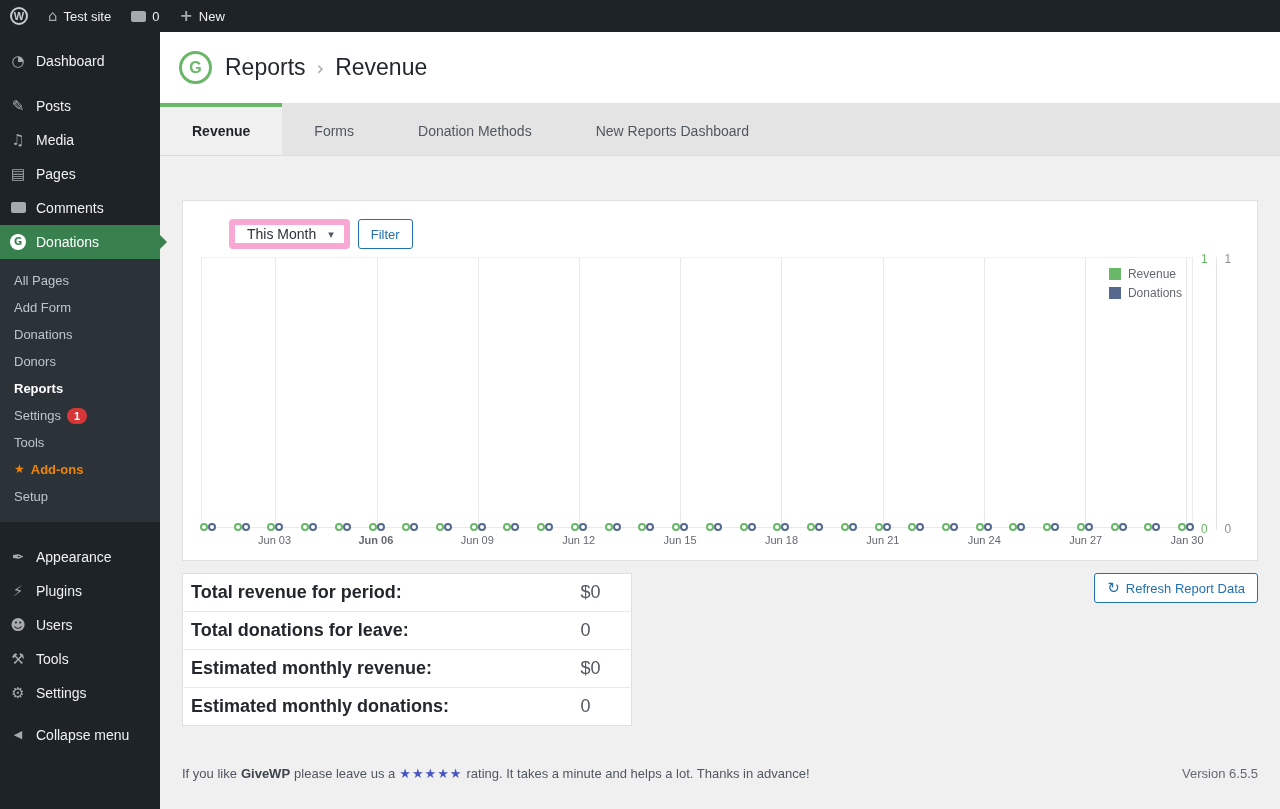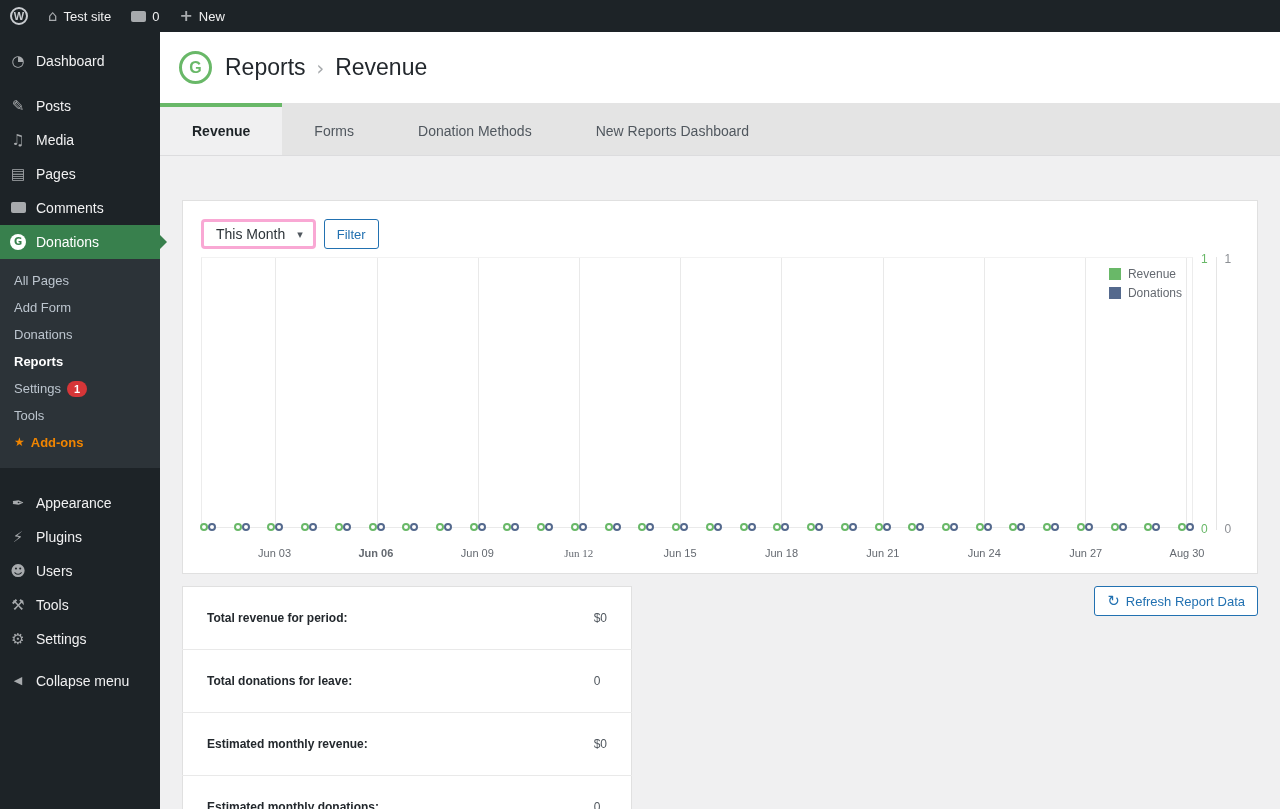--- a/index.html
+++ b/index.html
@@ -63,46 +63,46 @@
   .breadcrumb { font-size:23px; font-weight:400; color:#23282d; display:flex; align-items:center; gap:11px; }
   .breadcrumb .sep { color:#a7aaad; font-size:19px; font-family:"DejaVu Sans",sans-serif; }
   .tabs { background:#e4e4e4; border-bottom:1px solid #dcdcde; display:flex; height:53px; }
   .tab { display:flex; align-items:center; padding:0 32px; font-size:14px; color:#50575e; cursor:pointer; border-top:4px solid transparent; }
   .tab.active { background:#f0f0f1; border-top-color:#69b868; color:#1d2327; font-weight:600; }
   .content { padding:44px 22px 0; }
 
   
   .card { background:#fff; border:1px solid #e0e0e0; padding:18px 18px 10px; }
   .filter-row { display:flex; gap:8px; align-items:center; }
-  .select { height:30px; border:3px solid #f9a8d4; border-radius:4px; background:#fff; display:flex; align-items:center;
-    padding:0 10px 0 12px; font-size:14px; color:#2c3338; cursor:pointer; min-width:110px; justify-content:space-between; gap:12px; }
+  .select { height:30px; border:6px solid #f9a8d4; border-radius:4px; background:#fff; display:flex; align-items:center;
+    padding:0 10px 0 12px; font-size:14px; color:#2c3338; cursor:pointer; min-width:110px; justify-content:space-between; gap:12px;margin-left:28px; }
   .chev { color:#50575e; font-size:11px; font-family:"DejaVu Sans",sans-serif; }
   .filter-btn { height:30px; padding:0 12px; background:#fff; border:1px solid #2271b1; color:#2271b1; border-radius:3px;
     font-size:13px; cursor:pointer; font-family:inherit; }
   .chart-wrap { display:flex; margin-top:8px; }
   .chart-left { flex:1; min-width:0; }
   .plot { position:relative; height:271px; border:1px solid #ececec; border-top:1px solid #f2f2f2; border-bottom:1px solid #eaeaea; background:#fff; }
   .gridline { position:absolute; top:0; bottom:0; width:1px; background:#e9e9e9; }
   .dot { position:absolute; width:8px; height:8px; border-radius:50%; border:2px solid; background:#fff; transform:translate(-50%,50%); }
   .legend { position:absolute; top:9px; right:10px; display:flex; flex-direction:column; gap:5px; align-items:flex-start; }
   .legend-row { display:flex; align-items:center; gap:7px; cursor:pointer; }
   .swatch { width:12px; height:12px; display:inline-block; }
   .legend-label { font-size:12px; color:#646970; }
-  .xlabels { position:relative; height:22px;margin-top:13px; }
+  .xlabels { position:relative; height:22px; }
   .xtick { position:absolute; top:6px; transform:translateX(-50%); font-size:11px; color:#646970; white-space:nowrap; }
   .yaxes { width:46px; display:flex; height:273px; }
   .ycol { flex:1; display:flex; flex-direction:column; justify-content:space-between; align-items:center; font-size:12px; padding:0 2px; }
   .ycol span:first-child { margin-top:-5px; }
   .ycol span:last-child { margin-bottom:-6px; }
   .yaxis-divider { width:1px; background:#e5e5e5; height:100%; }
 
   
   .summary-row { display:flex; justify-content:space-between; align-items:flex-start; margin-top:12px; }
   table.summary { width:450px; border-collapse:collapse; background:#fff; border:1px solid #e0e0e0; }
-  table.summary td { border-bottom:1px solid #e9e9e9; padding:24px; font-size:12px; }
+  table.summary td { border-bottom:1px solid #e9e9e9; padding:8px; font-size:18px; }
   table.summary tr:last-child td { border-bottom:none; }
   td.slabel { font-weight:700; color:#23282d; width:390px; }
   td.svalue { color:#50575e; }
   .refresh-btn { height:30px; display:flex; align-items:center; gap:6px; background:#fff; border:1px solid #2271b1; color:#2271b1;
     border-radius:3px; padding:0 12px; font-size:13px; cursor:pointer; font-family:inherit; }
   .refresh-icon { font-size:15px; font-family:"DejaVu Sans",sans-serif; line-height:1; }
 
   
   .page-footer { display:flex; justify-content:space-between; align-items:center; margin-top:40px; font-size:13px; color:#50575e; padding-bottom:12px; }
   .footer-like { display:flex; gap:4px; align-items:center; flex-wrap:nowrap; }
@@ -159,30 +159,32 @@
     <div class="menu-item active">
       <span class="menu-icon">
           <span class="give-circle">G</span>
         </span>
       <span>Donations</span>
     </div>
     <div class="submenu">
       <div class="submenu-item">All Pages</div>
       <div class="submenu-item">Add Form</div>
       <div class="submenu-item">Donations</div>
+      <div class="submenu-item">Donors</div>
       <div class="submenu-item current">Reports</div>
       <div class="submenu-item">
         <span>Settings</span>
         <span class="badge">1</span>
       </div>
       <div class="submenu-item">Tools</div>
       <div class="submenu-item addons">
         <span class="addon-star">★</span>
         <span>Add-ons</span>
       </div>
+      <div class="submenu-item">Setup</div>
     </div>
     <div class="separator" style="height:18px;"></div>
     <div class="menu-item">
       <span class="menu-icon">✒</span>
       <span>Appearance</span>
     </div>
     <div class="menu-item">
       <span class="menu-icon">⚡</span>
       <span>Plugins</span>
     </div>
@@ -315,27 +317,27 @@
               <span class="dot" style="border-color: rgb(84, 105, 141); left: calc(85.7724% + 4px); bottom: 0%;"></span>
               <span class="dot" style="border-color: rgb(84, 105, 141); left: calc(89.1793% + 4px); bottom: 0%;"></span>
               <span class="dot" style="border-color: rgb(84, 105, 141); left: calc(92.5862% + 4px); bottom: 0%;"></span>
               <span class="dot" style="border-color: rgb(84, 105, 141); left: calc(95.9931% + 4px); bottom: 0%;"></span>
               <span class="dot" style="border-color: rgb(84, 105, 141); left: calc(99.4% + 4px); bottom: 0%;"></span>
             </div>
           <div class="xlabels">
               <span class="xtick" style="left: 7.41379%;">Jun 03</span>
               <span class="xtick" style="left: 17.6345%; font-weight: bold;">Jun 06</span>
               <span class="xtick" style="left: 27.8552%;">Jun 09</span>
-              <span class="xtick" style="left: 38.0759%; font-family: Liberation Serif, serif;">Jun 12</span>
+              <span class="xtick" style="left: 38.0759%;">Jun 12</span>
               <span class="xtick" style="left: 48.2966%;">Jun 15</span>
               <span class="xtick" style="left: 58.5172%;">Jun 18</span>
               <span class="xtick" style="left: 68.7379%;">Jun 21</span>
               <span class="xtick" style="left: 78.9586%;">Jun 24</span>
               <span class="xtick" style="left: 89.1793%;">Jun 27</span>
-              <span class="xtick" style="left: 99.4%;">Aug 30</span>
+              <span class="xtick" style="left: 99.4%;">Jan 30</span>
             </div>
         </div>
         <div class="yaxes">
             <div class="ycol" style="color: rgb(105, 184, 104);">
               <span>1</span>
               <span>0</span>
             </div>
             <div class="yaxis-divider"></div>
             <div class="ycol" style="color: rgb(140, 143, 148);">
               <span>1</span>
@@ -365,15 +367,25 @@
             <td class="svalue">0</td>
           </tr>
         </tbody>
       </table>
       <button class="refresh-btn">
         <span class="refresh-icon">↻</span>
         <span>Refresh Report Data</span>
       </button>
     </div>
 
+    <div class="page-footer">
+      <div class="footer-like">
+        <span>If you like</span>
+        <span class="brand">GiveWP</span>
+        <span>please leave us a</span>
+        <span class="stars">★★★★★</span>
+        <span>rating. It takes a minute and helps a lot. Thanks in advance!</span>
+      </div>
+      <span class="version">Version 6.5.5</span>
+    </div>
 
   </div>
 </div>
 
 </body></html>

